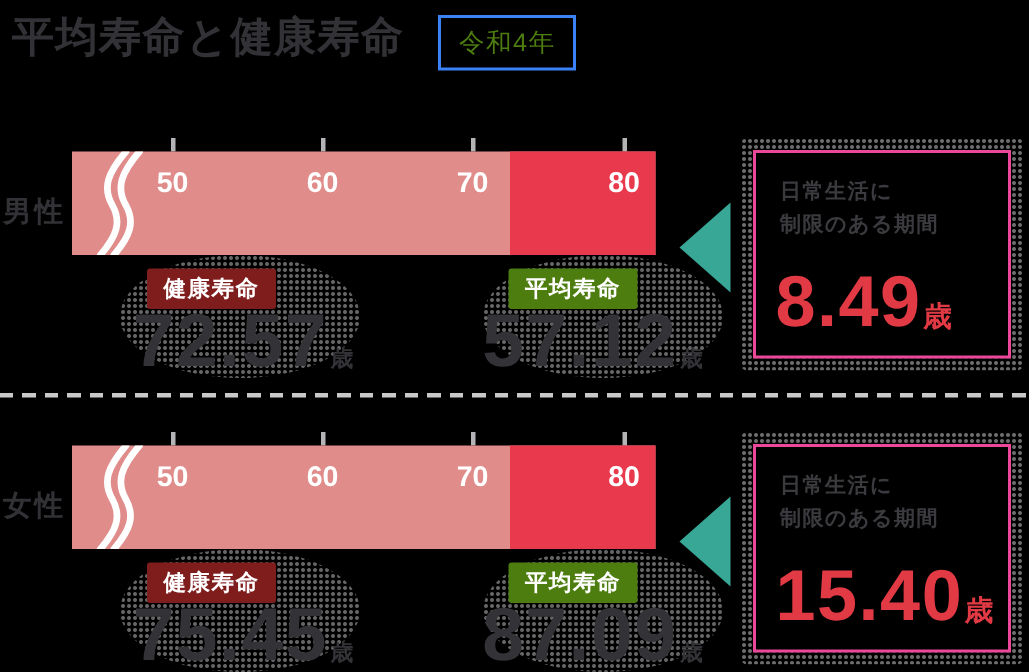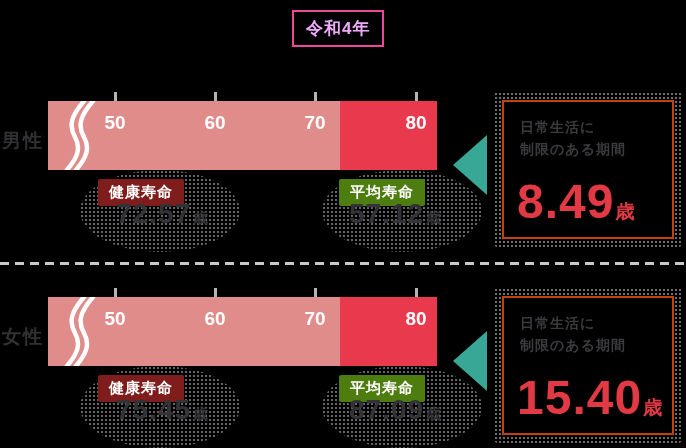--- a/index.html
+++ b/index.html
@@ -2,22 +2,22 @@
 <html><head>
 <meta charset="utf-8">
 <style>
   html,body{margin:0;padding:0;background:#000;}
   .canvas{
     position:relative;width:686px;height:448px;background:#000;overflow:hidden;
     font-family:"Liberation Sans","DejaVu Sans",sans-serif;
   }
   
   .title{position:absolute;left:8px;top:6px;font-size:28px;font-weight:bold;color:#323236;letter-spacing:1px;}
-  .era-box{position:absolute;left:292px;top:10px;border:2px solid #ec4899;color:#f0abfc;
-           font-size:17px;font-weight:bold;padding:5px 12px;letter-spacing:1px;}
+  .era-box{position:absolute;left:292px;top:10px;border:2px solid #3b82f6;color:#4d7c0f;
+           font-size:17px;font-weight:normal;padding:5px 12px;letter-spacing:1px;}
   
   .section{position:absolute;left:0;width:686px;height:160px;}
   .gender{position:absolute;left:2px;top:36px;font-size:19px;font-weight:bold;color:#323236;letter-spacing:2px;}
   
   .bar{position:absolute;left:48px;top:9px;width:389px;height:69px;background:#e08c8b;}
   .bar-avg{position:absolute;left:292px;top:0;width:97px;height:69px;background:#e93a4d;}
   .tick-mark{position:absolute;top:0;width:3px;height:9px;background:#b4b4b7;}
   .tm0{left:114px}.tm1{left:214px}.tm2{left:314px}.tm3{left:415px}
   .tick-label{position:absolute;top:11px;transform:translateX(-50%);color:#fff;font-size:19px;font-weight:bold;text-align:center;}
   .tl0{left:67px}.tl1{left:167px}.tl2{left:267px}.tl3{left:368px}
@@ -28,42 +28,43 @@
   .blob-h{left:80px;top:78px;width:160px;height:82px;}
   .blob-a{left:322px;top:78px;width:160px;height:82px;}
   
   .badge{position:absolute;top:87px;color:#fff;font-size:15px;font-weight:bold;
          padding:4px 11px;border-radius:2px;letter-spacing:1px;}
   .badge-healthy{left:98px;background:#7f1d1d;}
   .badge-avg{left:339px;background:#4d7c0f;}
   
   .num-group{position:absolute;top:106px;width:170px;text-align:center;white-space:nowrap;}
   .ng-h{left:77px}.ng-a{left:310px}
-  .big-num{font-size:28px;font-weight:bold;color:#333337;letter-spacing:1px;text-align:center;}
+  .big-num{font-size:50px;font-weight:bold;color:#333337;letter-spacing:1px;text-align:center;}
   .num-unit{font-size:15px;font-weight:bold;color:#333337;margin-left:2px;}
   
   .triangle{position:absolute;left:453px;top:43px;width:0;height:0;
             border-top:30px solid transparent;border-bottom:30px solid transparent;
             border-right:34px solid #38a795;}
   
   .panel-shadow{position:absolute;left:494px;top:0;width:188px;height:155px;border-radius:4px;opacity:.85;}
-  .panel{position:absolute;left:502px;top:8px;width:168px;height:135px;background:#000;border:2px solid #c2410c;}
+  .panel{position:absolute;left:502px;top:8px;width:168px;height:135px;background:#000;border:2px solid #ec4899;}
   .panel-label{position:absolute;left:16px;top:14px;font-size:14px;font-weight:bold;color:#3b3b3f;line-height:22px;letter-spacing:1px;}
   .panel-value{position:absolute;left:13px;bottom:8px;white-space:nowrap;}
   .panel-num{font-size:48px;font-weight:bold;color:#e23a45;letter-spacing:1px;}
   .panel-unit{font-size:19px;font-weight:bold;color:#e23a45;margin-left:1px;}
   
   .divider{position:absolute;left:0;top:262px;width:686px;height:3px;
            background:repeating-linear-gradient(90deg,#c9c9c9 0 9px,transparent 9px 15px);}
 </style>
 </head>
 <body>
 
 <div class="canvas">
 
+  <div class="title">平均寿命と健康寿命</div>
   <div class="era-box">令和4年</div>
 
   <div class="section" style="top:92px">
     <div class="gender">男性</div>
 
     <div class="tick-mark tm0"></div>
     <div class="tick-mark tm1"></div>
     <div class="tick-mark tm2"></div>
     <div class="tick-mark tm3"></div>
 

